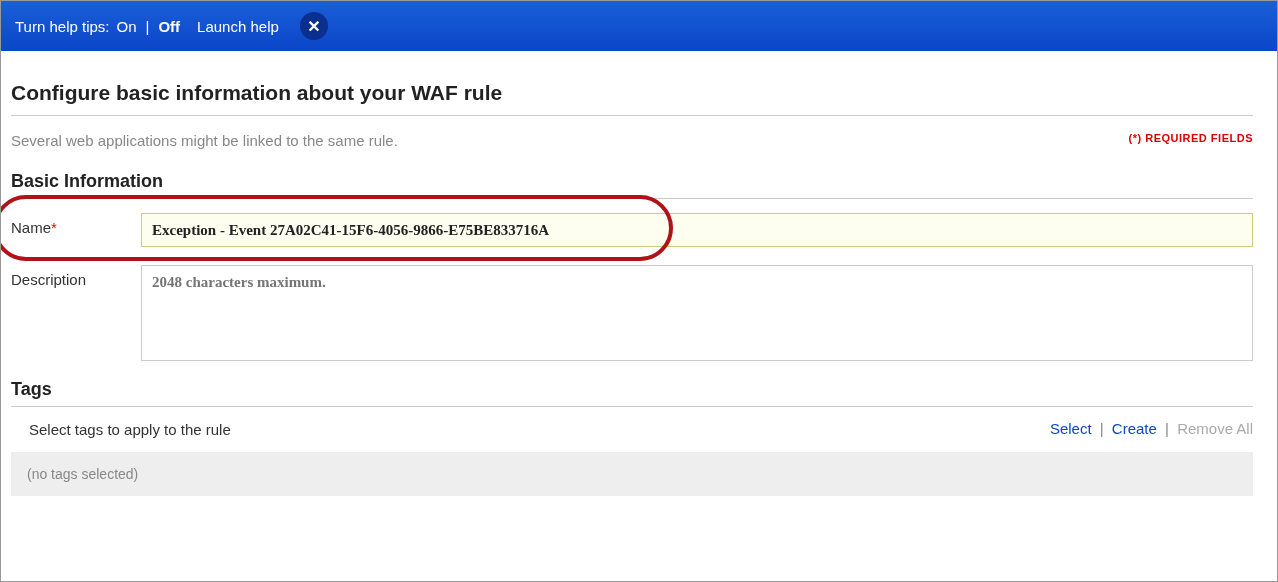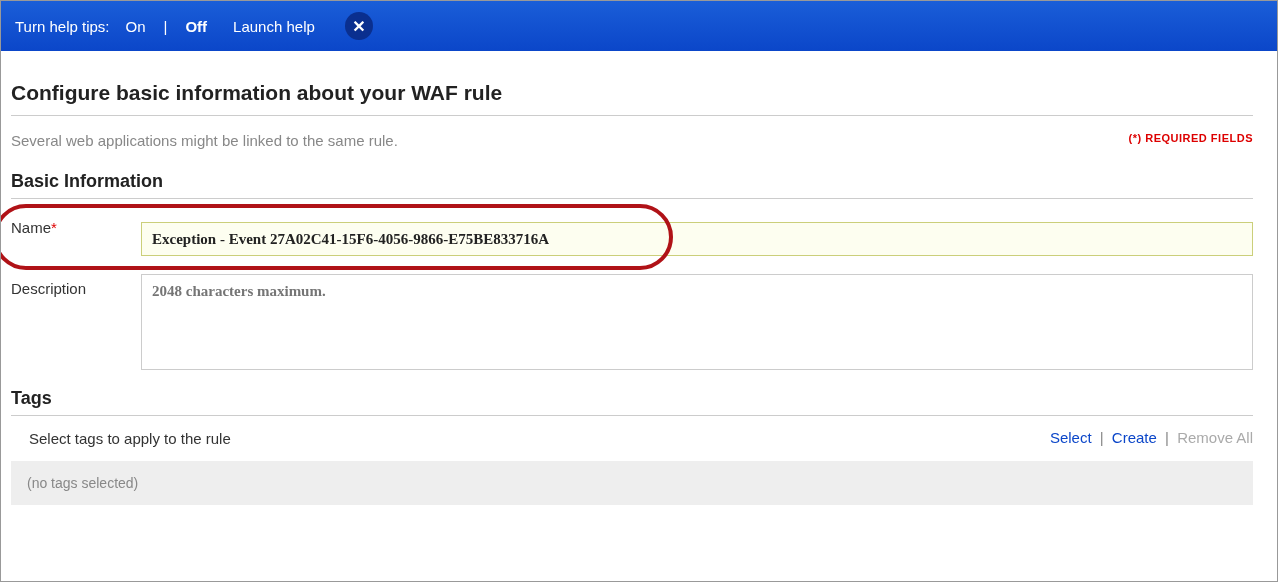--- a/index.html
+++ b/index.html
@@ -20,21 +20,21 @@
     padding: 0 14px;
     justify-content: space-between;
   }
   .header-title {
     font-size: 22px;
     font-weight: bold;
   }
   .header-right {
     display: flex;
     align-items: center;
-    gap: 16px;
+    gap: 7px;
     font-size: 15px;
   }
   .header-right .sep { margin: 0 2px; }
   .header-right .off { font-weight: bold; }
   .close-btn {
     width: 28px; height: 28px;
     border-radius: 50%;
     background: #0a2f8f;
     color: #fff;
     display: flex;
@@ -138,21 +138,20 @@
   .form-label {
     width: 130px;
     font-size: 15px;
     color: #333;
     padding-top: 6px;
   }
   .req { color: #d00; }
   .name-wrap {
     position: relative;
     flex: 1;
-    margin-top: 9px;
   }
   .name-input {
     width: 100%;
     height: 34px;
     border: 1px solid #cbcf7a;
     background: #fdfef0;
     padding: 0 10px;
     font-size: 15px;
     font-weight: bold;
     color: #222;

